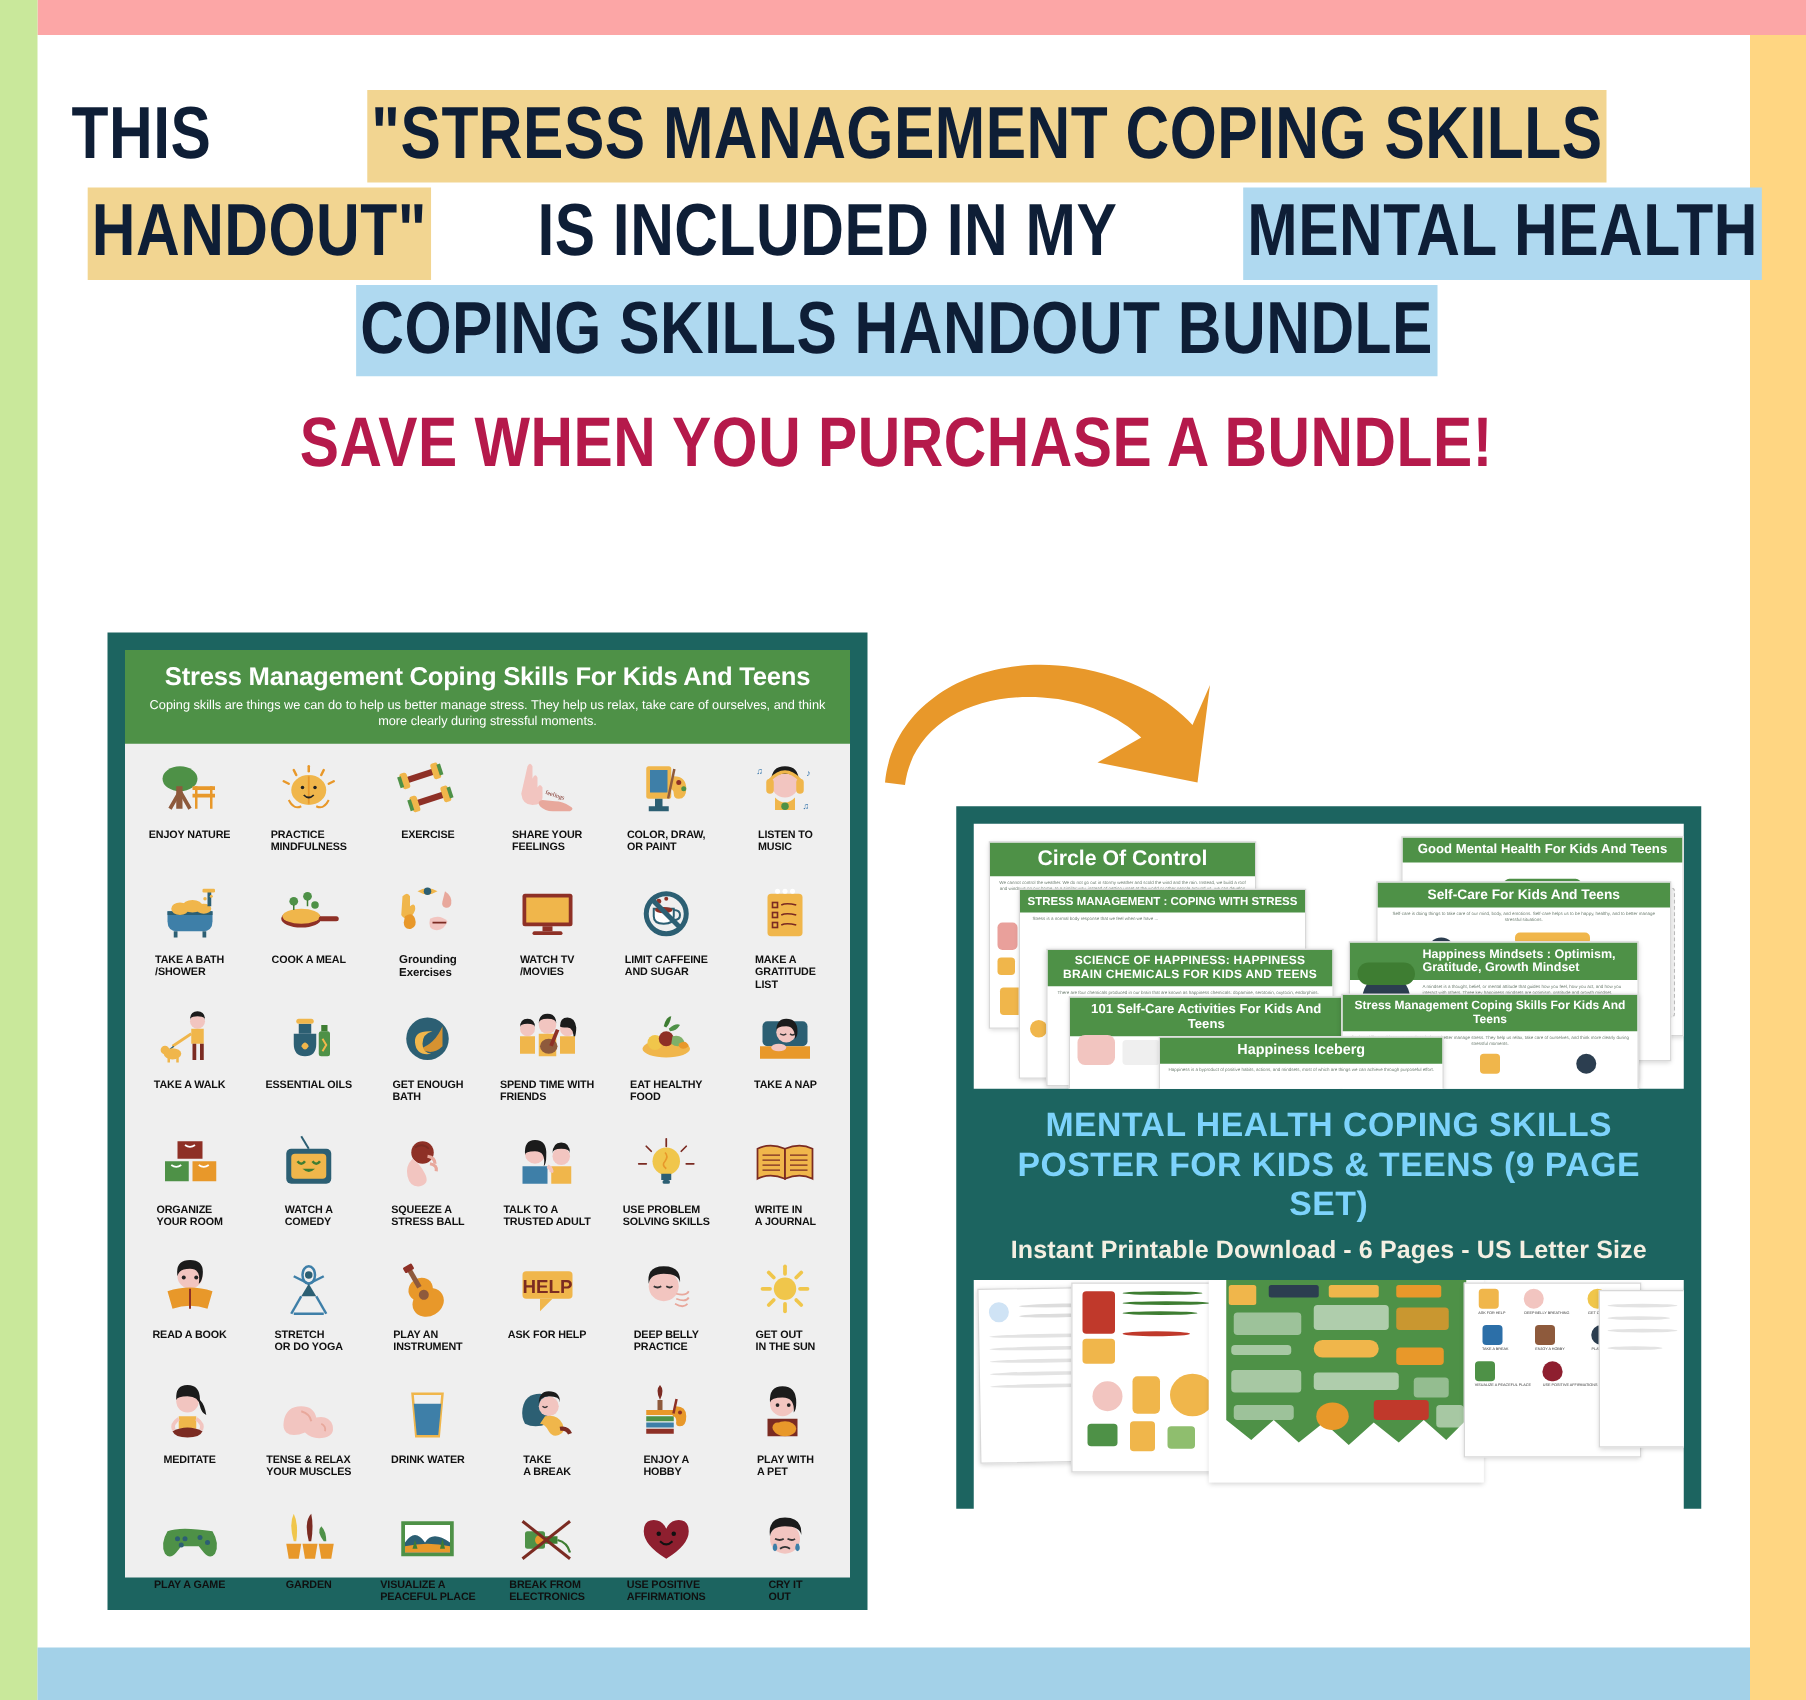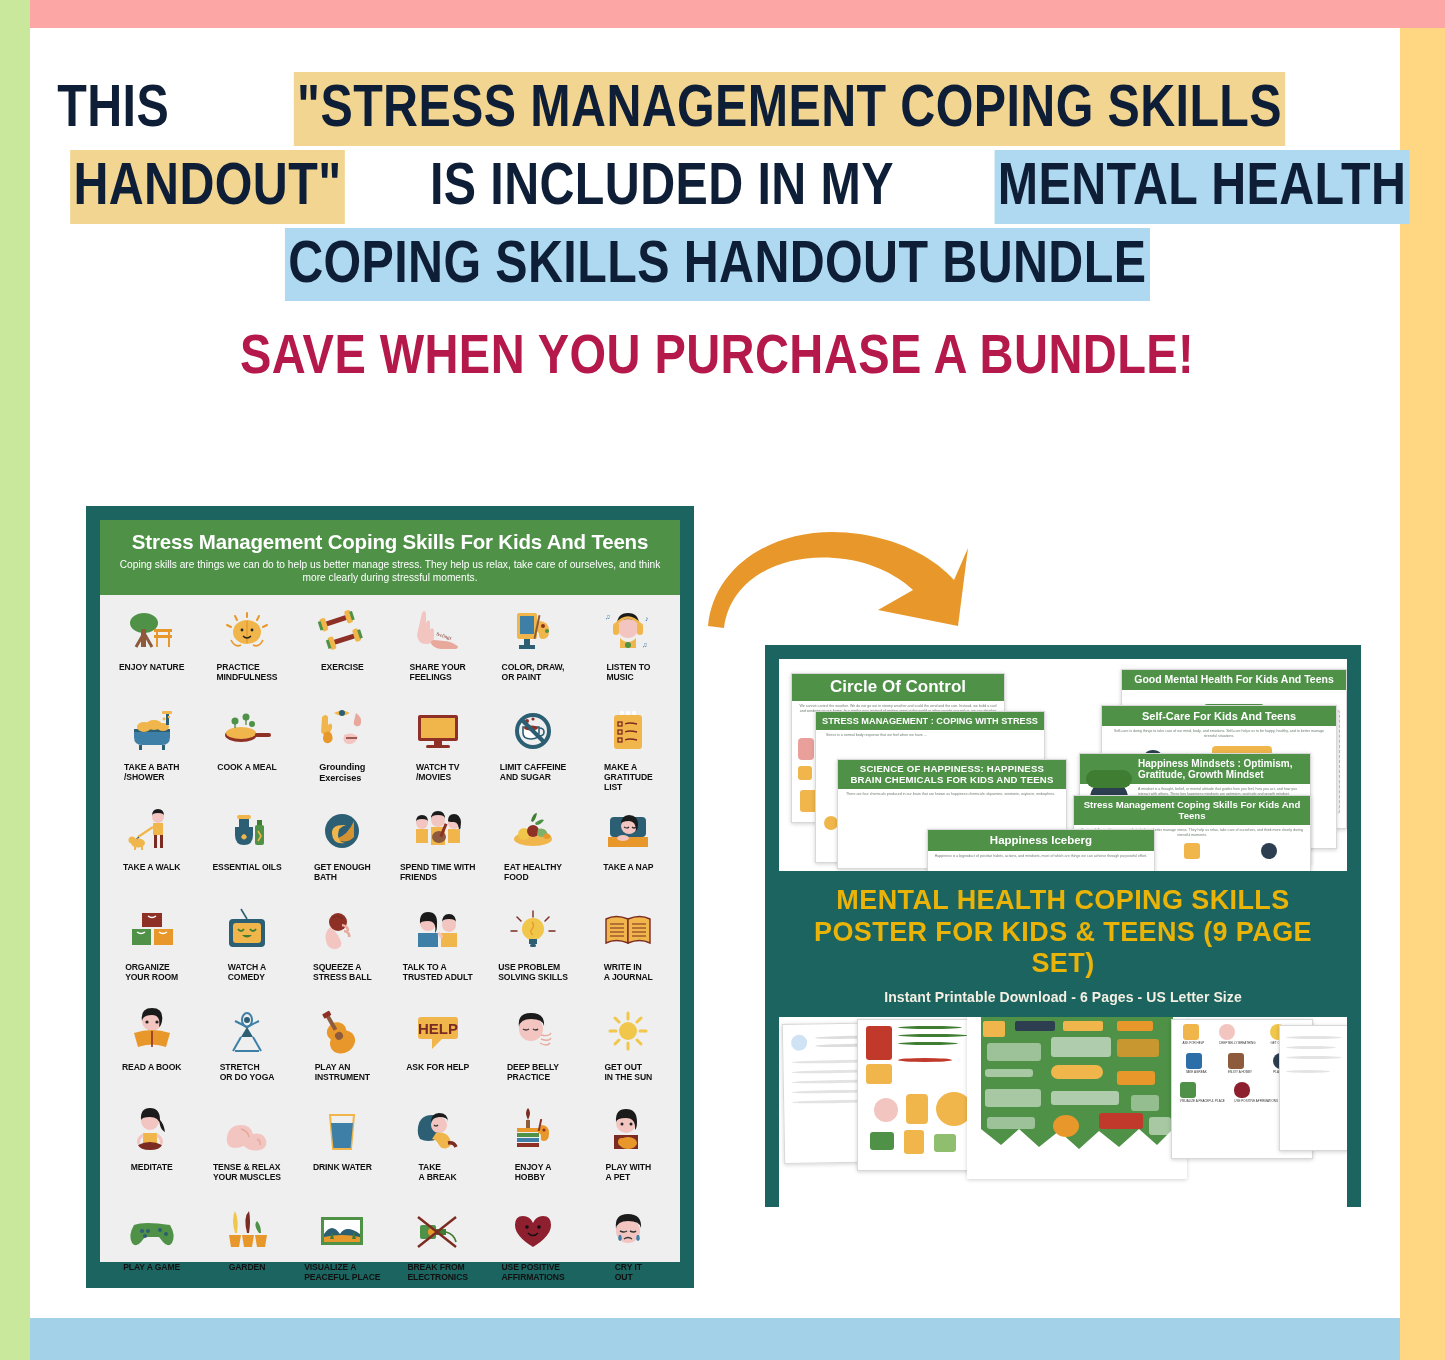--- a/index.html
+++ b/index.html
@@ -118,25 +118,25 @@
     padding: 14px;
   }
   .bundle-thumbs {
     position: relative;
     background: #ffffff;
     height: 212px;
     overflow: hidden;
   }
   .bundle-caption { text-align: center; padding: 14px 6px 12px; }
   .bc-l1, .bc-l2 {
-    color: #eab308; font-size: 27px; font-weight: 700;
+    color: #7dd3fc; font-size: 27px; font-weight: 700;
     letter-spacing: 0.4px; line-height: 1.17;
   }
   .bc-sub {
-    color: #F4EFE2; font-size: 14px; font-weight: 700;
+    color: #F4EFE2; font-size: 20px; font-weight: 700;
     margin-top: 9px; letter-spacing: 0.1px;
   }
   .bundle-thumbs2 {
     position: relative;
     background: #ffffff;
     height: 200px;
     overflow: hidden;
   }
 
   
@@ -955,20 +955,26 @@
       <div class="sheet-body" style="text-align:left;padding-left:8px;">There are four chemicals produced in our brain that are known as happiness chemicals: dopamine, serotonin, oxytocin, endorphins.</div>
     </div>
 
     <div class="sheet" style="left:300px; top:94px; width:232px; height:112px;">
       <div class="sheet-band" style="font-size:10px;text-align:left;padding-left:58px;">Happiness Mindsets : Optimism, Gratitude, Growth Mindset</div>
       <div class="sheet-body" style="text-align:left;padding-left:58px;">A mindset is a thought, belief, or mental attitude that guides how you feel, how you act, and how you interact with others. Three key happiness mindsets are optimism, gratitude and growth mindset.</div>
       <div class="blob" style="left:10px;top:26px;width:38px;height:36px;background:#2C3E50;border-radius:50% 50% 40% 40%;"></div>
       <div class="blob" style="left:6px;top:16px;width:46px;height:18px;background:#3E7D32;border-radius:10px;"></div>
     </div>
 
+    <div class="sheet" style="left:76px; top:138px; width:220px; height:76px;">
+      <div class="sheet-band" style="font-size:10.5px;">101 Self-Care Activities For Kids And Teens</div>
+      <div class="blob" style="left:6px;top:30px;width:30px;height:24px;background:#F2C5C0;border-radius:6px;"></div>
+      <div class="blob" style="left:42px;top:34px;width:30px;height:20px;background:#EFEFEF;border-radius:3px;"></div>
+      <div class="blob" style="left:80px;top:36px;width:26px;height:18px;background:#F0B64B;border-radius:3px;"></div>
+    </div>
 
     <div class="sheet" style="left:294px; top:136px; width:238px; height:80px;">
       <div class="sheet-band" style="font-size:9.6px;">Stress Management Coping Skills For Kids And Teens</div>
       <div class="sheet-body">Coping skills are things we can do to help us better manage stress. They help us relax, take care of ourselves, and think more clearly during stressful moments.</div>
       <div class="mini-row" style="padding-top:2px;">
         <div>
             <div class="mini-ico" style="background:#F2C5C0;"></div>
           </div>
         <div>
             <div class="mini-ico" style="background:#F0B64B;"></div>

